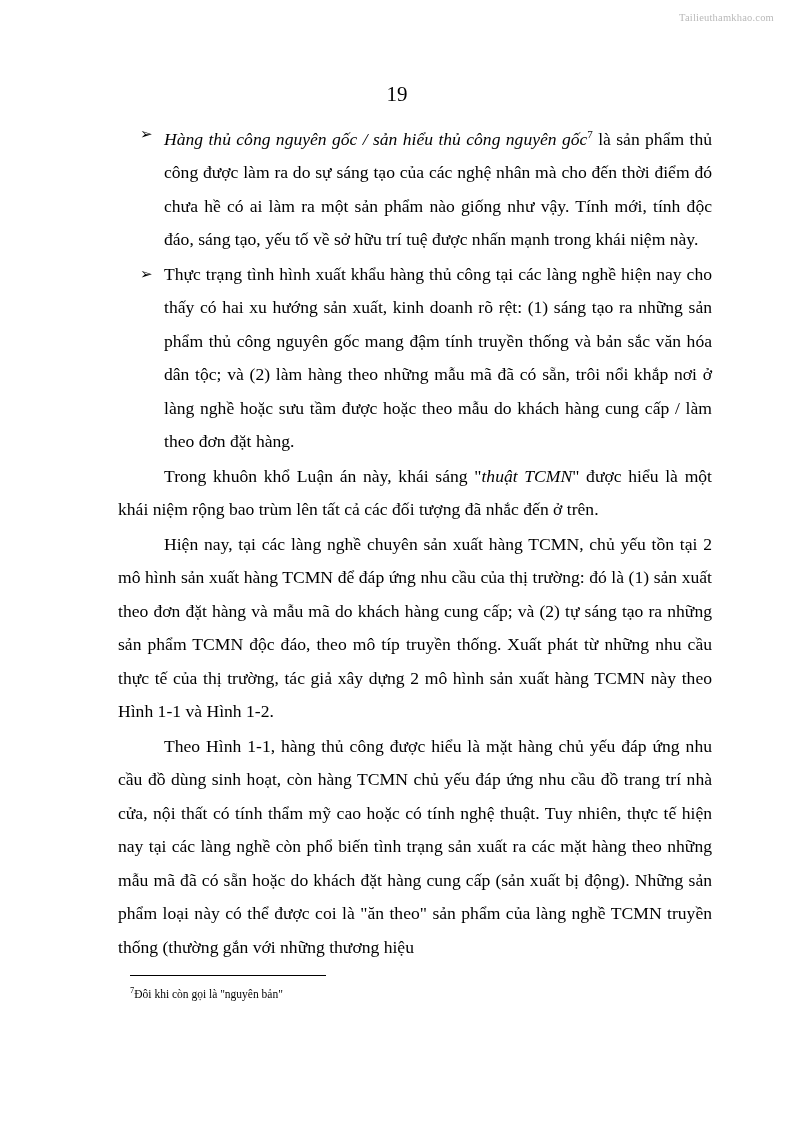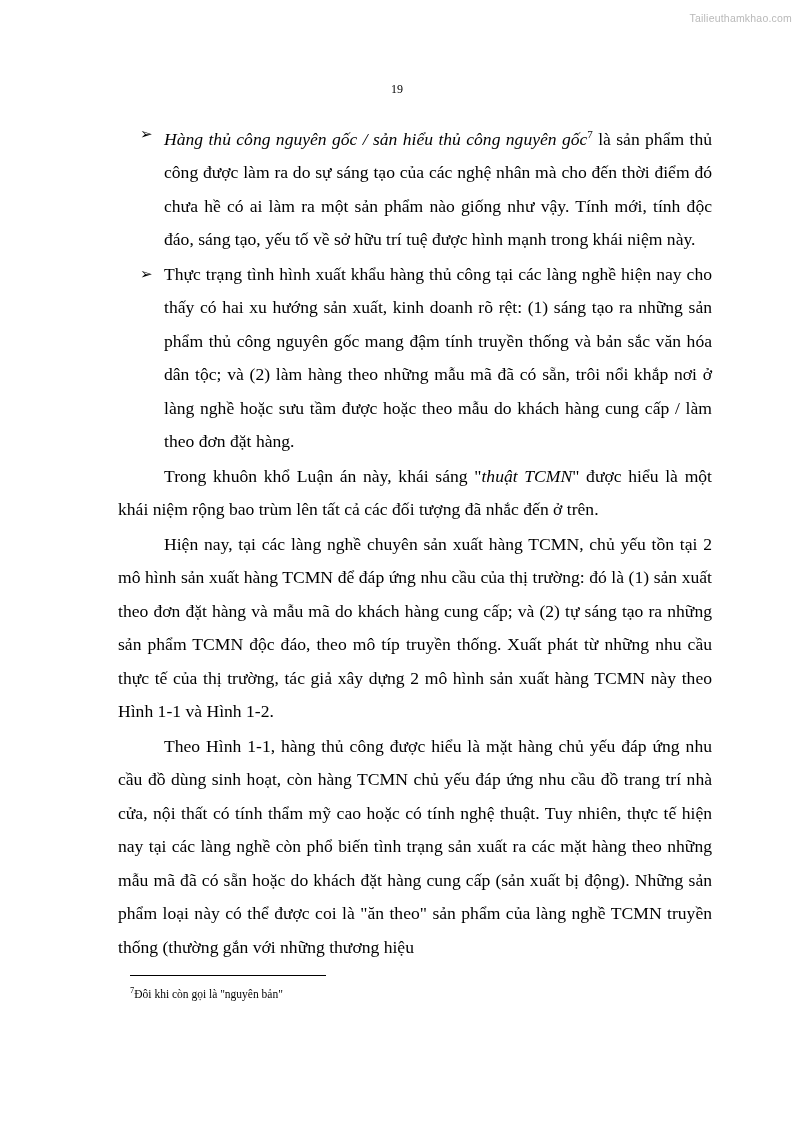--- a/index.html
+++ b/index.html
@@ -17,33 +17,33 @@
   }
   .page {
     position: relative;
     width: 794px;
     height: 1123px;
     box-sizing: border-box;
   }
   .watermark {
     position: absolute;
     top: 12px;
-    right: 2px;
-    font-family: Liberation Sans, sans-serif;
+    right: 20px;
+    font-family: Liberation Serif, serif;
     font-size: 10.5px;
     color: #b9b9b9;
     letter-spacing: 0.2px;
   }
   .page-number {
     position: absolute;
     top: 82px;
     left: 0;
     width: 794px;
     text-align: center;
-    font-size: 12px;
+    font-size: 21px;
   }
   .content {
     position: absolute;
     left: 118px;
     top: 118px;
     width: 594px;
   }
   p {
     margin: 0 0 1px 0;
     font-size: 17.6px;
@@ -98,21 +98,21 @@
 
 <div class="page">
 
   <div class="watermark">Tailieuthamkhao.com</div>
 
   <div class="page-number">19</div>
 
   <div class="content">
 
     <p class="bullet">
-      <span class="bullet-mark">➢</span><span class="ital">Hàng thủ công nguyên gốc / sản hiểu thủ công nguyên gốc</span><sup class="fn">7</sup><span> là sản phẩm thủ công được làm ra do sự sáng tạo của các nghệ nhân mà cho đến thời điểm đó chưa hề có ai làm ra một sản phẩm nào giống như vậy. Tính mới, tính độc đáo, sáng tạo, yếu tố về sở hữu trí tuệ được hình mạnh trong khái niệm này.</span>
+      <span class="bullet-mark">➢</span><span class="ital">Hàng thủ công nguyên gốc / sản hiểu thủ công nguyên gốc</span><sup class="fn">7</sup><span> là sản phẩm thủ công được làm ra do sự sáng tạo của các nghệ nhân mà cho đến thời điểm đó chưa hề có ai làm ra một sản phẩm nào giống như vậy. Tính mới, tính độc đáo, sáng tạo, yếu tố về sở hữu trí tuệ được nhấn mạnh trong khái niệm này.</span>
     </p>
 
     <p class="bullet">
       <span class="bullet-mark">➢</span><span>Thực trạng tình hình xuất khẩu hàng thủ công tại các làng nghề hiện nay cho thấy có hai xu hướng sản xuất, kinh doanh rõ rệt: (1) sáng tạo ra những sản phẩm thủ công nguyên gốc mang đậm tính truyền thống và bản sắc văn hóa dân tộc; và (2) làm hàng theo những mẫu mã đã có sẵn, trôi nổi khắp nơi ở làng nghề hoặc sưu tầm được hoặc theo mẫu do khách hàng cung cấp / làm theo đơn đặt hàng.</span>
     </p>
 
     <p>
       <span>Trong khuôn khổ Luận án này, khái sáng "</span><span class="ital">thuật TCMN</span><span>" được hiểu là một khái niệm rộng bao trùm lên tất cả các đối tượng đã nhắc đến ở trên.</span>
     </p>
 

